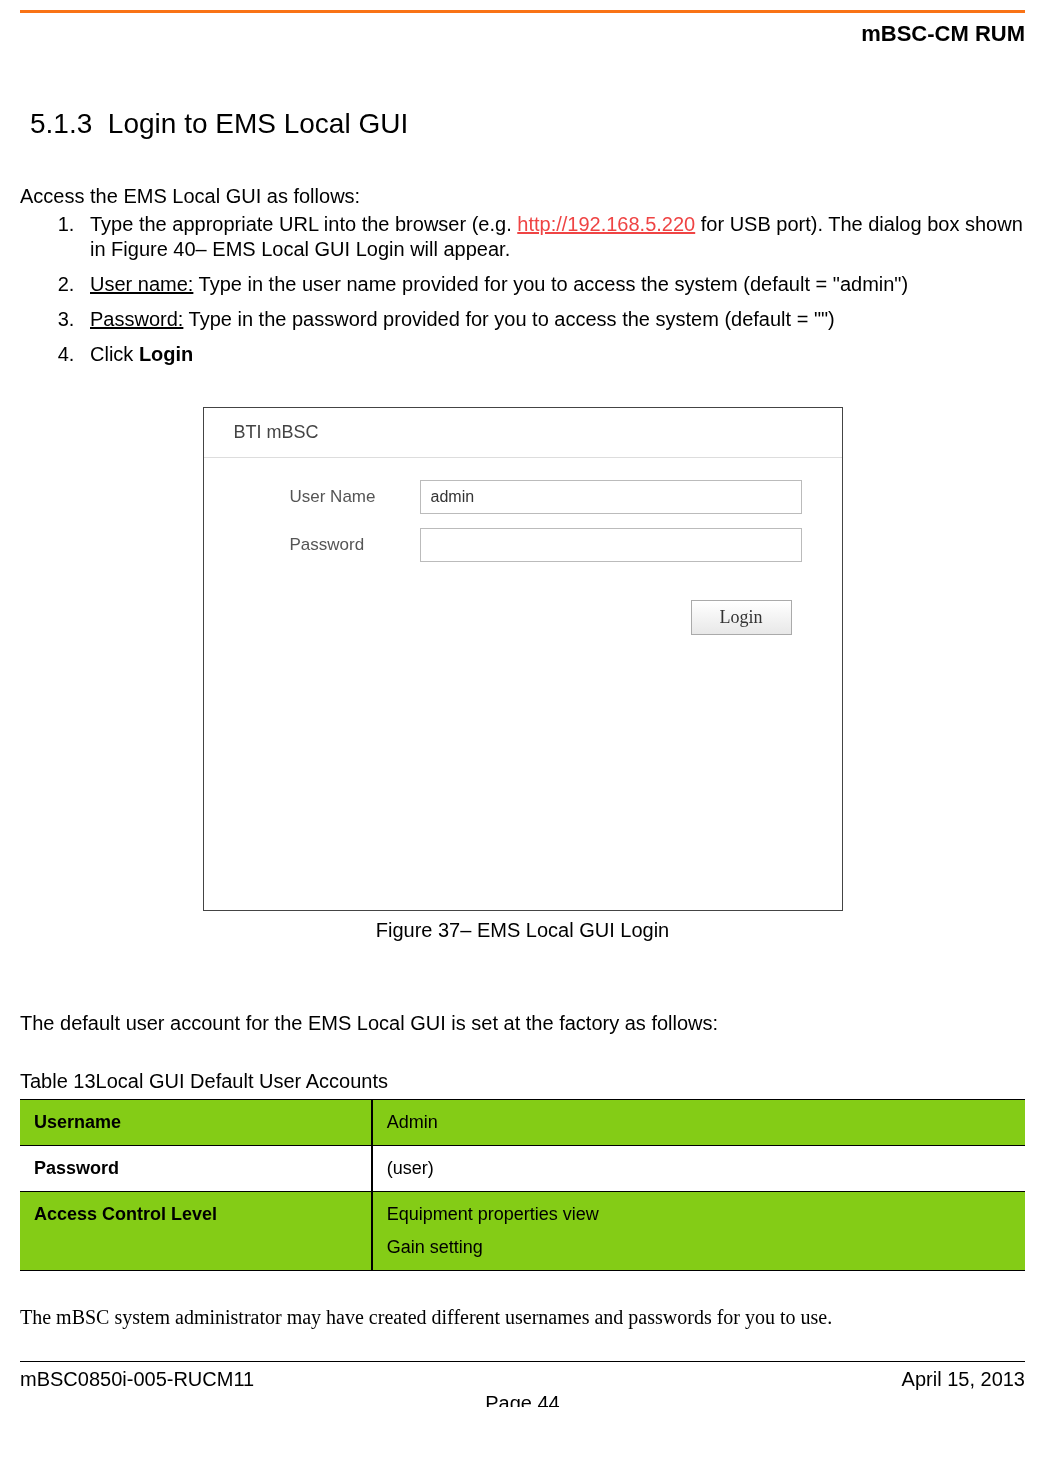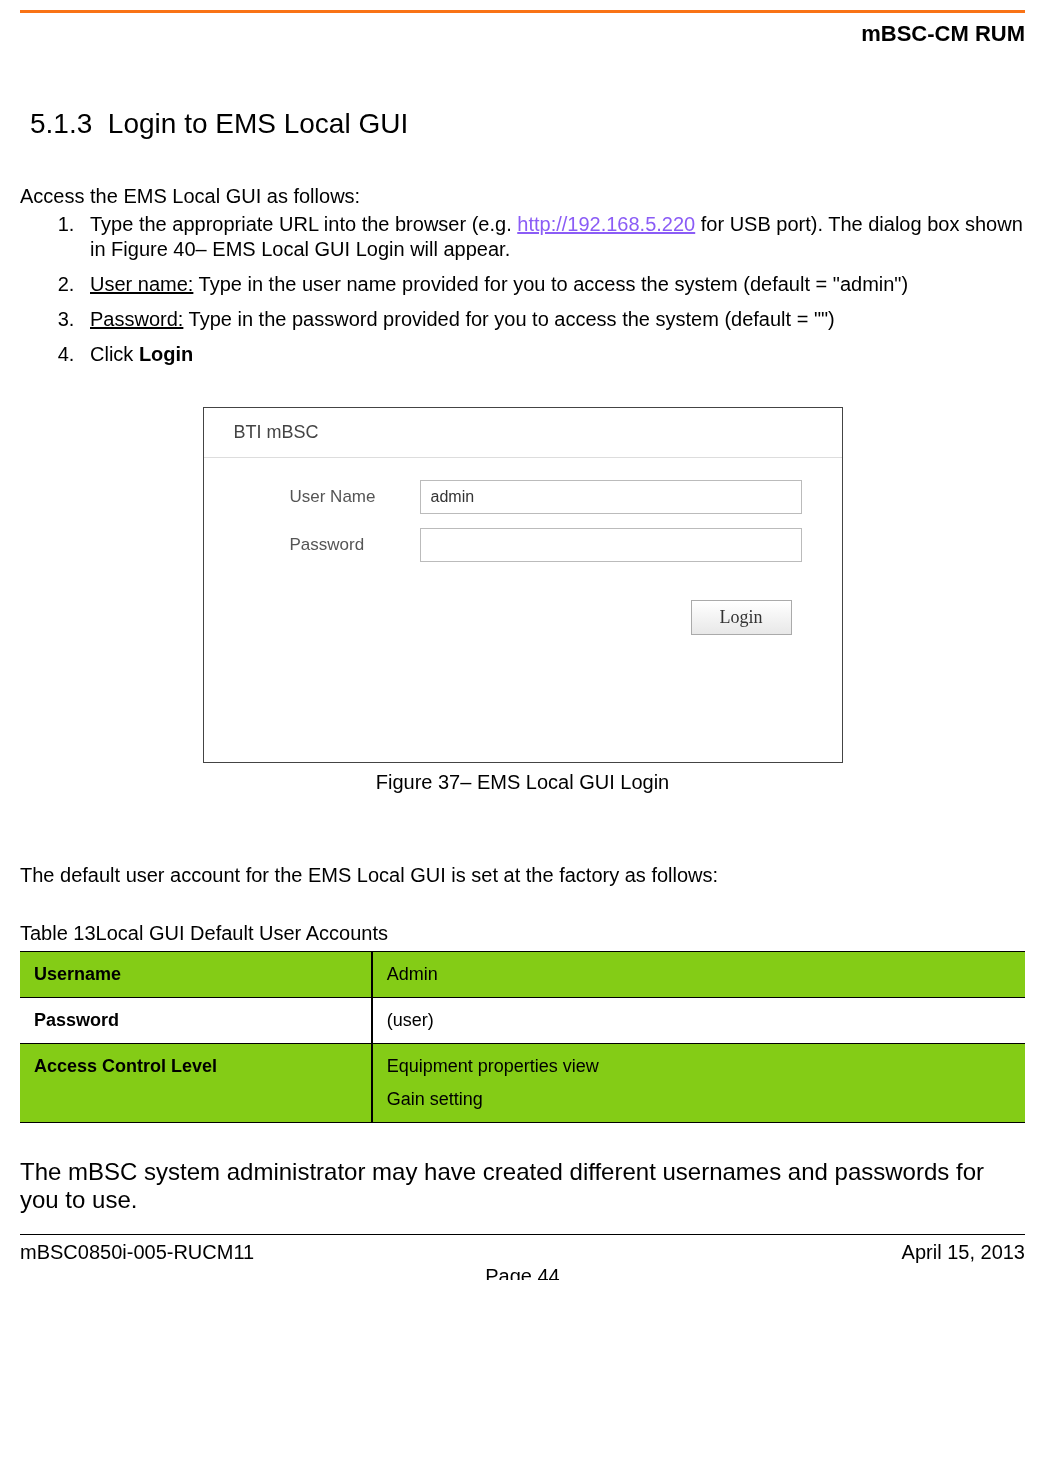--- a/index.html
+++ b/index.html
@@ -32,30 +32,30 @@
   }
   ol.steps {
     margin-left: 60px;
     font-size: 20px;
   }
   ol.steps li {
     margin-bottom: 10px;
     padding-left: 10px;
     line-height: 1.25;
   }
-  .link-text { color: #8b5cf6; text-decoration: underline; }
+  .link-text { color: #ef4444; text-decoration: underline; }
   .uline { text-decoration: underline; }
   .figure-wrap {
     text-align: center;
     margin-top: 40px;
   }
   .login-shot {
     display: inline-block;
     width: 640px;
-    height: 356px;
+    height: 504px;
     border: 1px solid #444;
     text-align: left;
     background: #fff;
     position: relative;
     font-family: Verdana, Arial, sans-serif;
     color: #333;
   }
   .login-title {
     font-size: 18px;
     padding: 14px 0 14px 30px;
@@ -135,23 +135,24 @@
   }
   table.accounts td.col-left {
     width: 35%;
     font-weight: bold;
     border-right: 2px solid #000;
   }
   tr.shaded td { background: #84cc16; }
   .acl-cell div { margin-bottom: 12px; }
   .acl-cell div:last-child { margin-bottom: 0; }
   .admin-note {
-    font-size: 24px;
+    font-size: 20px;
     margin-top: 35px;
-    margin-bottom: 20px;
+    margin-bottom: 32px;
+    font-family: Liberation Serif, serif;
   }
   .footer {
     border-top: 1px solid #000;
     margin-top: 12px;
     padding-top: 6px;
     font-size: 20px;
     position: relative;
     height: 46px;
   }
   .footer .left { position: absolute; left: 0; top: 6px; }

